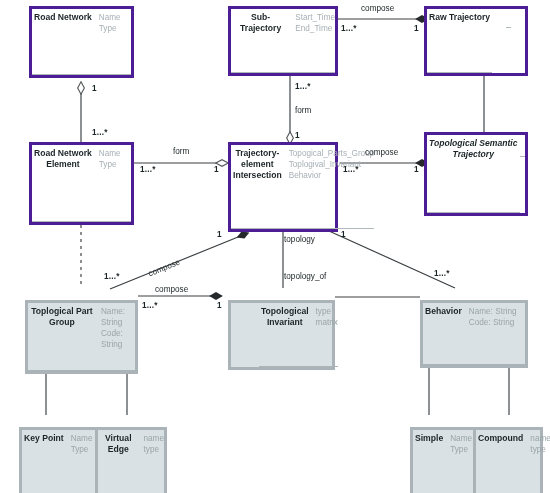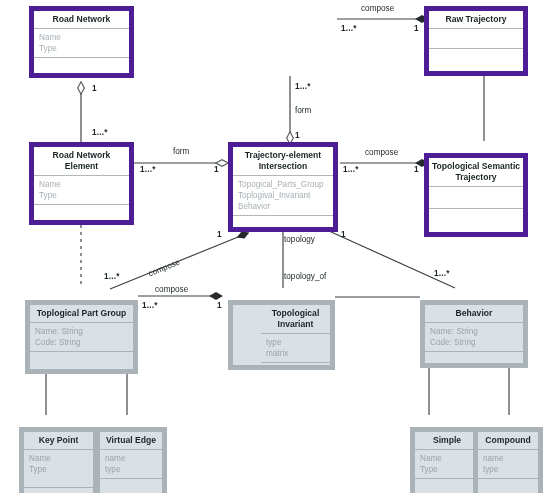--- a/index.html
+++ b/index.html
@@ -9,24 +9,24 @@
     font-family:"Liberation Sans","DejaVu Sans",sans-serif;
     overflow:hidden;
     position:relative;
   }
   #canvas{position:absolute;left:0;top:0;width:550px;height:493px;}
   svg#edges{position:absolute;left:0;top:0;width:550px;height:493px;overflow:visible;}
 
   .cls{
     position:absolute;
     box-sizing:border-box;
-    border:5px solid #4c1d95;
+    border:3px solid #4c1d95;
     background:#ffffff;
     display:flex;
-    flex-direction:column;
+    flex-direction:row;
   }
   .cls.shaded{background:#d9e1e4;border-color:#aab4b8;margin-top:12px;}
   .cls .hdr{
     box-sizing:border-box;
     font-size:8.6px;
     font-weight:bold;
     color:#1b2426;
     text-align:center;
     line-height:11px;
     padding:3px 2px 3px 2px;
@@ -110,20 +110,26 @@
     </g>
   </svg>
 
   <div class="cls" style="left:29px;top:6px;width:105px;height:72px;">
     <div class="hdr">Road Network</div>
     <div class="attrs">Name
 Type</div>
     <div class="ops" style="height:21px;"></div>
   </div>
 
+  <div class="cls" style="left:228px;top:6px;width:110px;height:70px;">
+    <div class="hdr">Sub-Trajectory</div>
+    <div class="attrs">Start_Time
+End_Time</div>
+    <div class="ops" style="height:20px;"></div>
+  </div>
 
   <div class="cls" style="left:424px;top:6px;width:104px;height:70px;justify-content:space-between;">
     <div class="hdr">Raw Trajectory</div>
     <div class="attrs" style="height:19px;flex:0 0 auto;"></div>
     <div class="ops" style="height:21px;"></div>
   </div>
 
   <div class="cls" style="left:29px;top:142px;width:105px;height:83px;">
     <div class="hdr">Road Network
 Element</div>
@@ -134,21 +140,21 @@
 
   <div class="cls" style="left:228px;top:142px;width:110px;height:90px;">
     <div class="hdr">Trajectory-element
 Intersection</div>
     <div class="attrs">Topogical_Parts_Group
 Toplogival_Invariant
 Behavior</div>
     <div class="ops" style="height:19px;"></div>
   </div>
 
-  <div class="cls" style="left:424px;top:153px;width:104px;height:84px;">
+  <div class="cls" style="left:424px;top:132px;width:104px;height:84px;font-style:italic;">
     <div class="hdr">Topological Semantic
 Trajectory</div>
     <div class="attrs" style="height:22px;flex:0 0 auto;"></div>
     <div class="ops" style="height:22px;"></div>
   </div>
 
   <div class="cls shaded" style="left:25px;top:288px;width:113px;height:74px;">
     <div class="hdr">Toplogical Part Group</div>
     <div class="attrs">Name: String
 Code: String</div>

